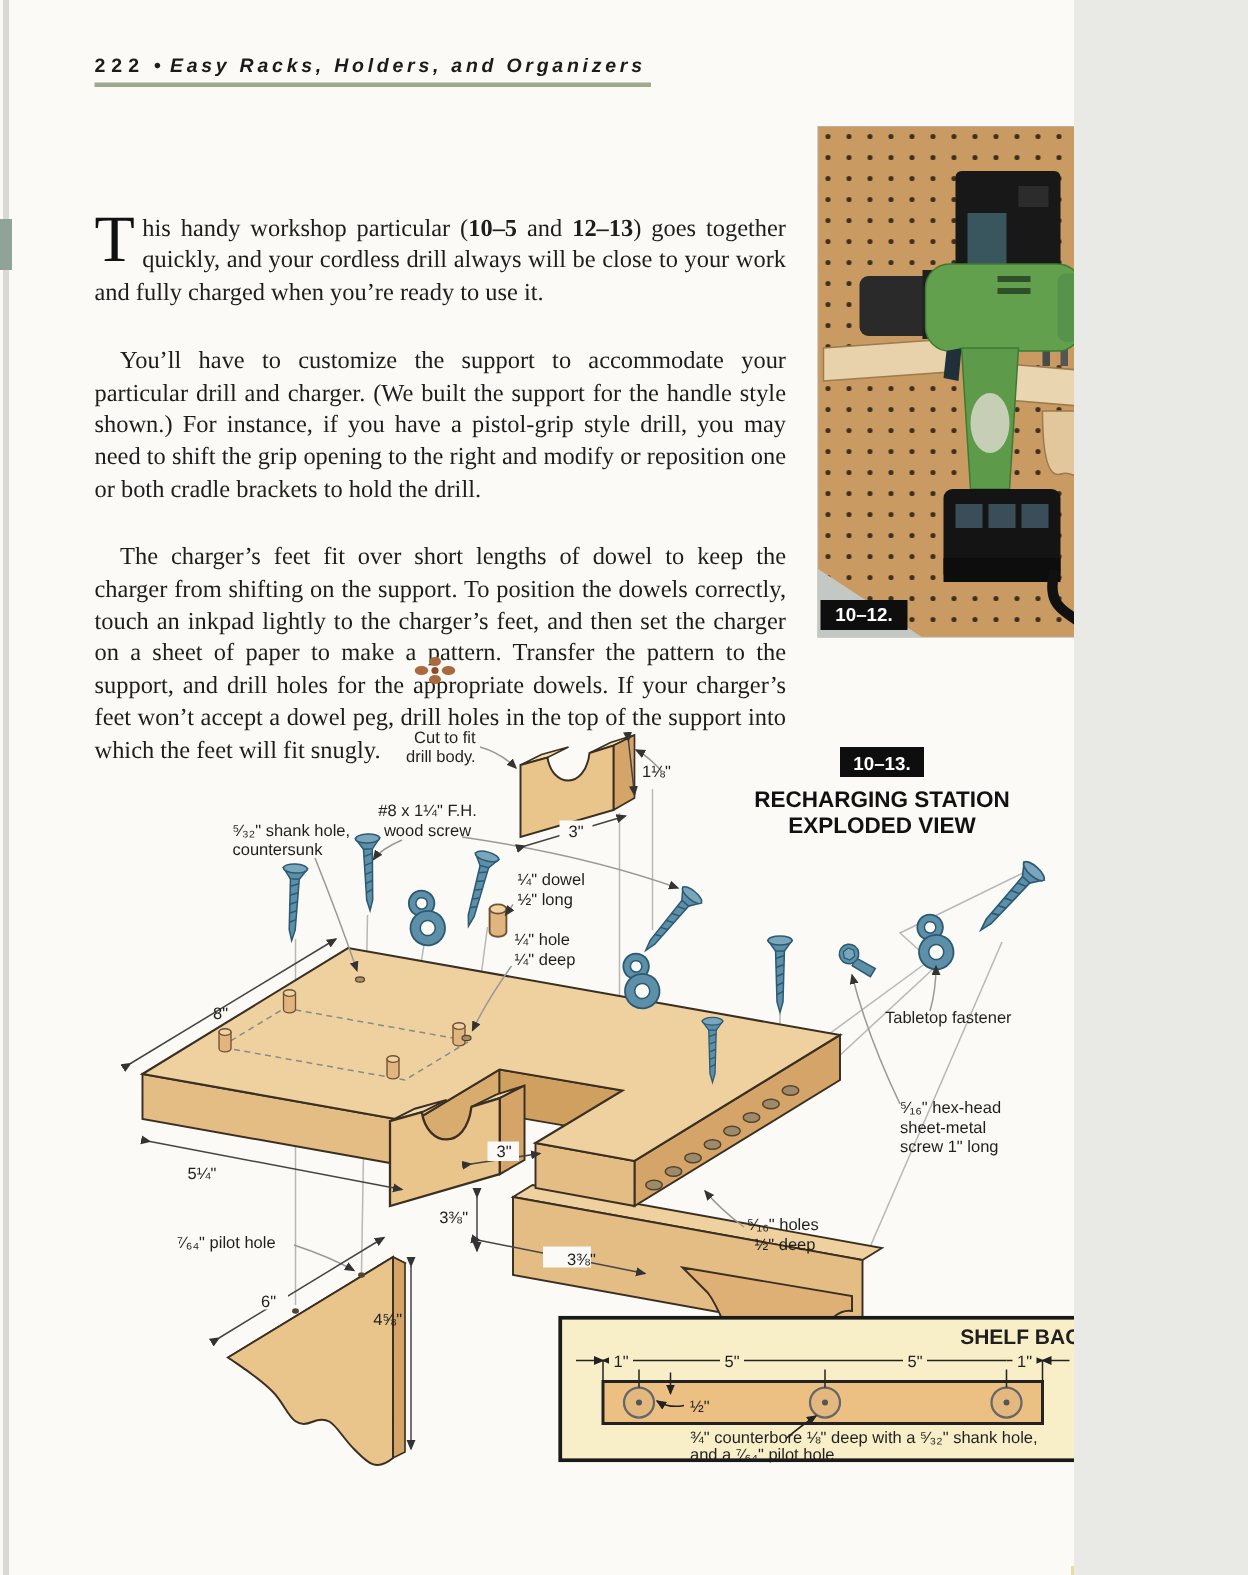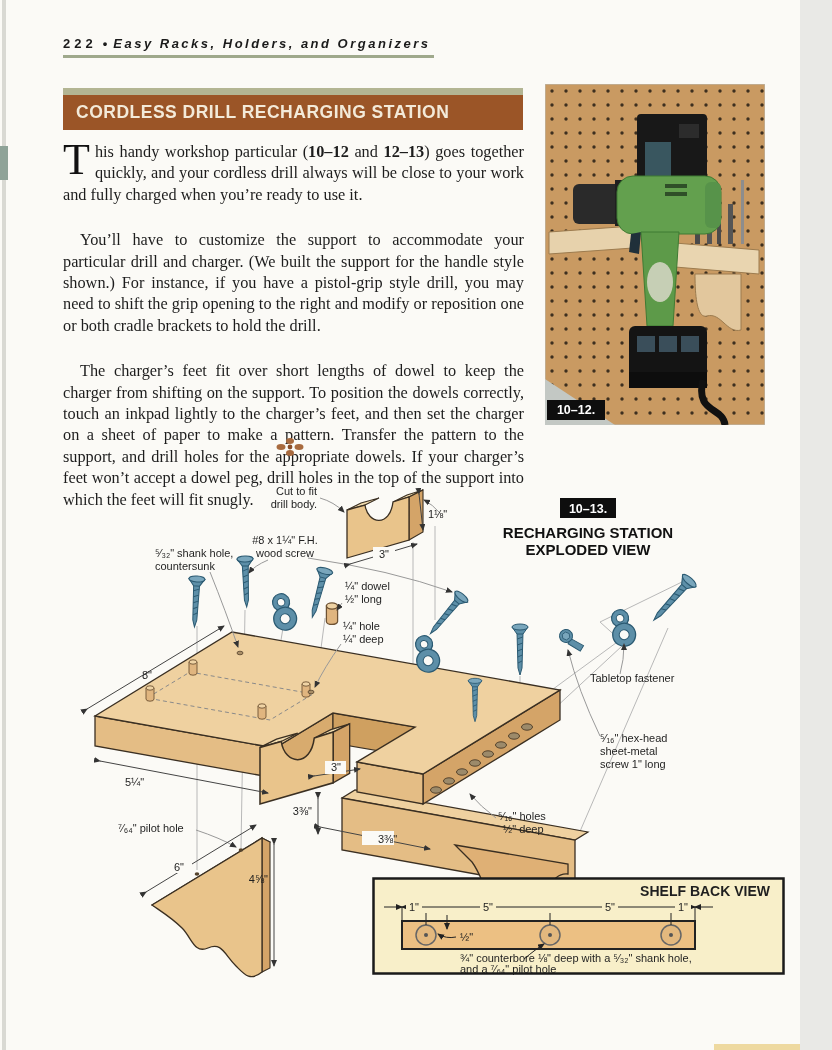--- a/index.html
+++ b/index.html
@@ -1,17 +1,17 @@
 <!DOCTYPE html>
 <html><head>
 <meta charset="utf-8">
 <style>
   html,body{margin:0;padding:0;}
   body{background:#e9e9e6;font-family:"Liberation Sans",sans-serif;}
-  .page{position:relative;width:800px;height:1050px;background:#fbfaf6;overflow:hidden;}
+  .page{position:relative;width:716px;height:1050px;background:#fbfaf6;overflow:hidden;}
   .scan-edge-left{position:absolute;left:2px;top:0;width:4px;height:100%;background:#d9d9d3;}
   .scan-tab{position:absolute;left:0;top:146px;width:8px;height:34px;background:#8fa398;}
   .scan-right{position:absolute;left:812px;top:140px;width:4px;height:640px;background:#ededE8;opacity:.7;}
   .scan-corner{position:absolute;left:714px;top:1044px;width:118px;height:6px;background:#eed9a0;}
 
   .pg-header{position:absolute;left:63px;top:36px;width:470px;font-weight:bold;font-size:13px;color:#1b1b1b;}
   .pg-header .num{letter-spacing:4px;font-style:normal;}
   .pg-header .bullet{padding:0 6px;}
   .pg-header .btitle{font-style:italic;letter-spacing:2.5px;}
   .header-rule{position:absolute;left:63px;top:55px;width:371px;height:3px;background:#9fa98c;}
@@ -45,27 +45,23 @@
   <div class="scan-edge-left"></div>
   <div class="scan-tab"></div>
   <div class="scan-right"></div>
   <div class="scan-corner"></div>
 
   <div class="pg-header">
     <span class="num">222</span><span class="bullet">•</span><span class="btitle">Easy Racks, Holders, and Organizers</span>
   </div>
   <div class="header-rule"></div>
 
-  <div class="title-bar">
-    <div class="title-accent"></div>
-    <div class="title-main">CORDLESS DRILL RECHARGING STATION</div>
-  </div>
 
   <div class="body-text">
-    <p><span class="dropcap">T</span><span>his handy workshop particular (</span><b>10–12</b><span> and </span><b>12–13</b><span>) goes together quickly, and your cordless drill always will be close to your work and fully charged when you’re ready to use it.</span></p>
+    <p><span class="dropcap">T</span><span>his handy workshop particular (</span><b>10–5</b><span> and </span><b>12–13</b><span>) goes together quickly, and your cordless drill always will be close to your work and fully charged when you’re ready to use it.</span></p>
     <p class="indent">You’ll have to customize the support to accommodate your particular drill and charger. (We built the support for the handle style shown.) For instance, if you have a pistol-grip style drill, you may need to shift the grip opening to the right and modify or reposition one or both cradle brackets to hold the drill.</p>
     <p class="indent">The charger’s feet fit over short lengths of dowel to keep the charger from shifting on the support. To position the dowels correctly, touch an inkpad lightly to the charger’s feet, and then set the charger on a sheet of paper to make a pattern. Transfer the pattern to the support, and drill holes for the appropriate dowels. If your charger’s feet won’t accept a dowel peg, drill holes in the top of the support into which the feet will fit snugly.</p>
   </div>
 
   <svg class="photo" width="220" height="341" viewBox="0 0 220 341">
     <defs>
       <pattern id="peg" width="14" height="14" patternUnits="userSpaceOnUse">
         <rect width="14" height="14" fill="#c99a62"></rect>
         <circle cx="7" cy="7" r="1.7" fill="#3d2f1f"></circle>
       </pattern>

